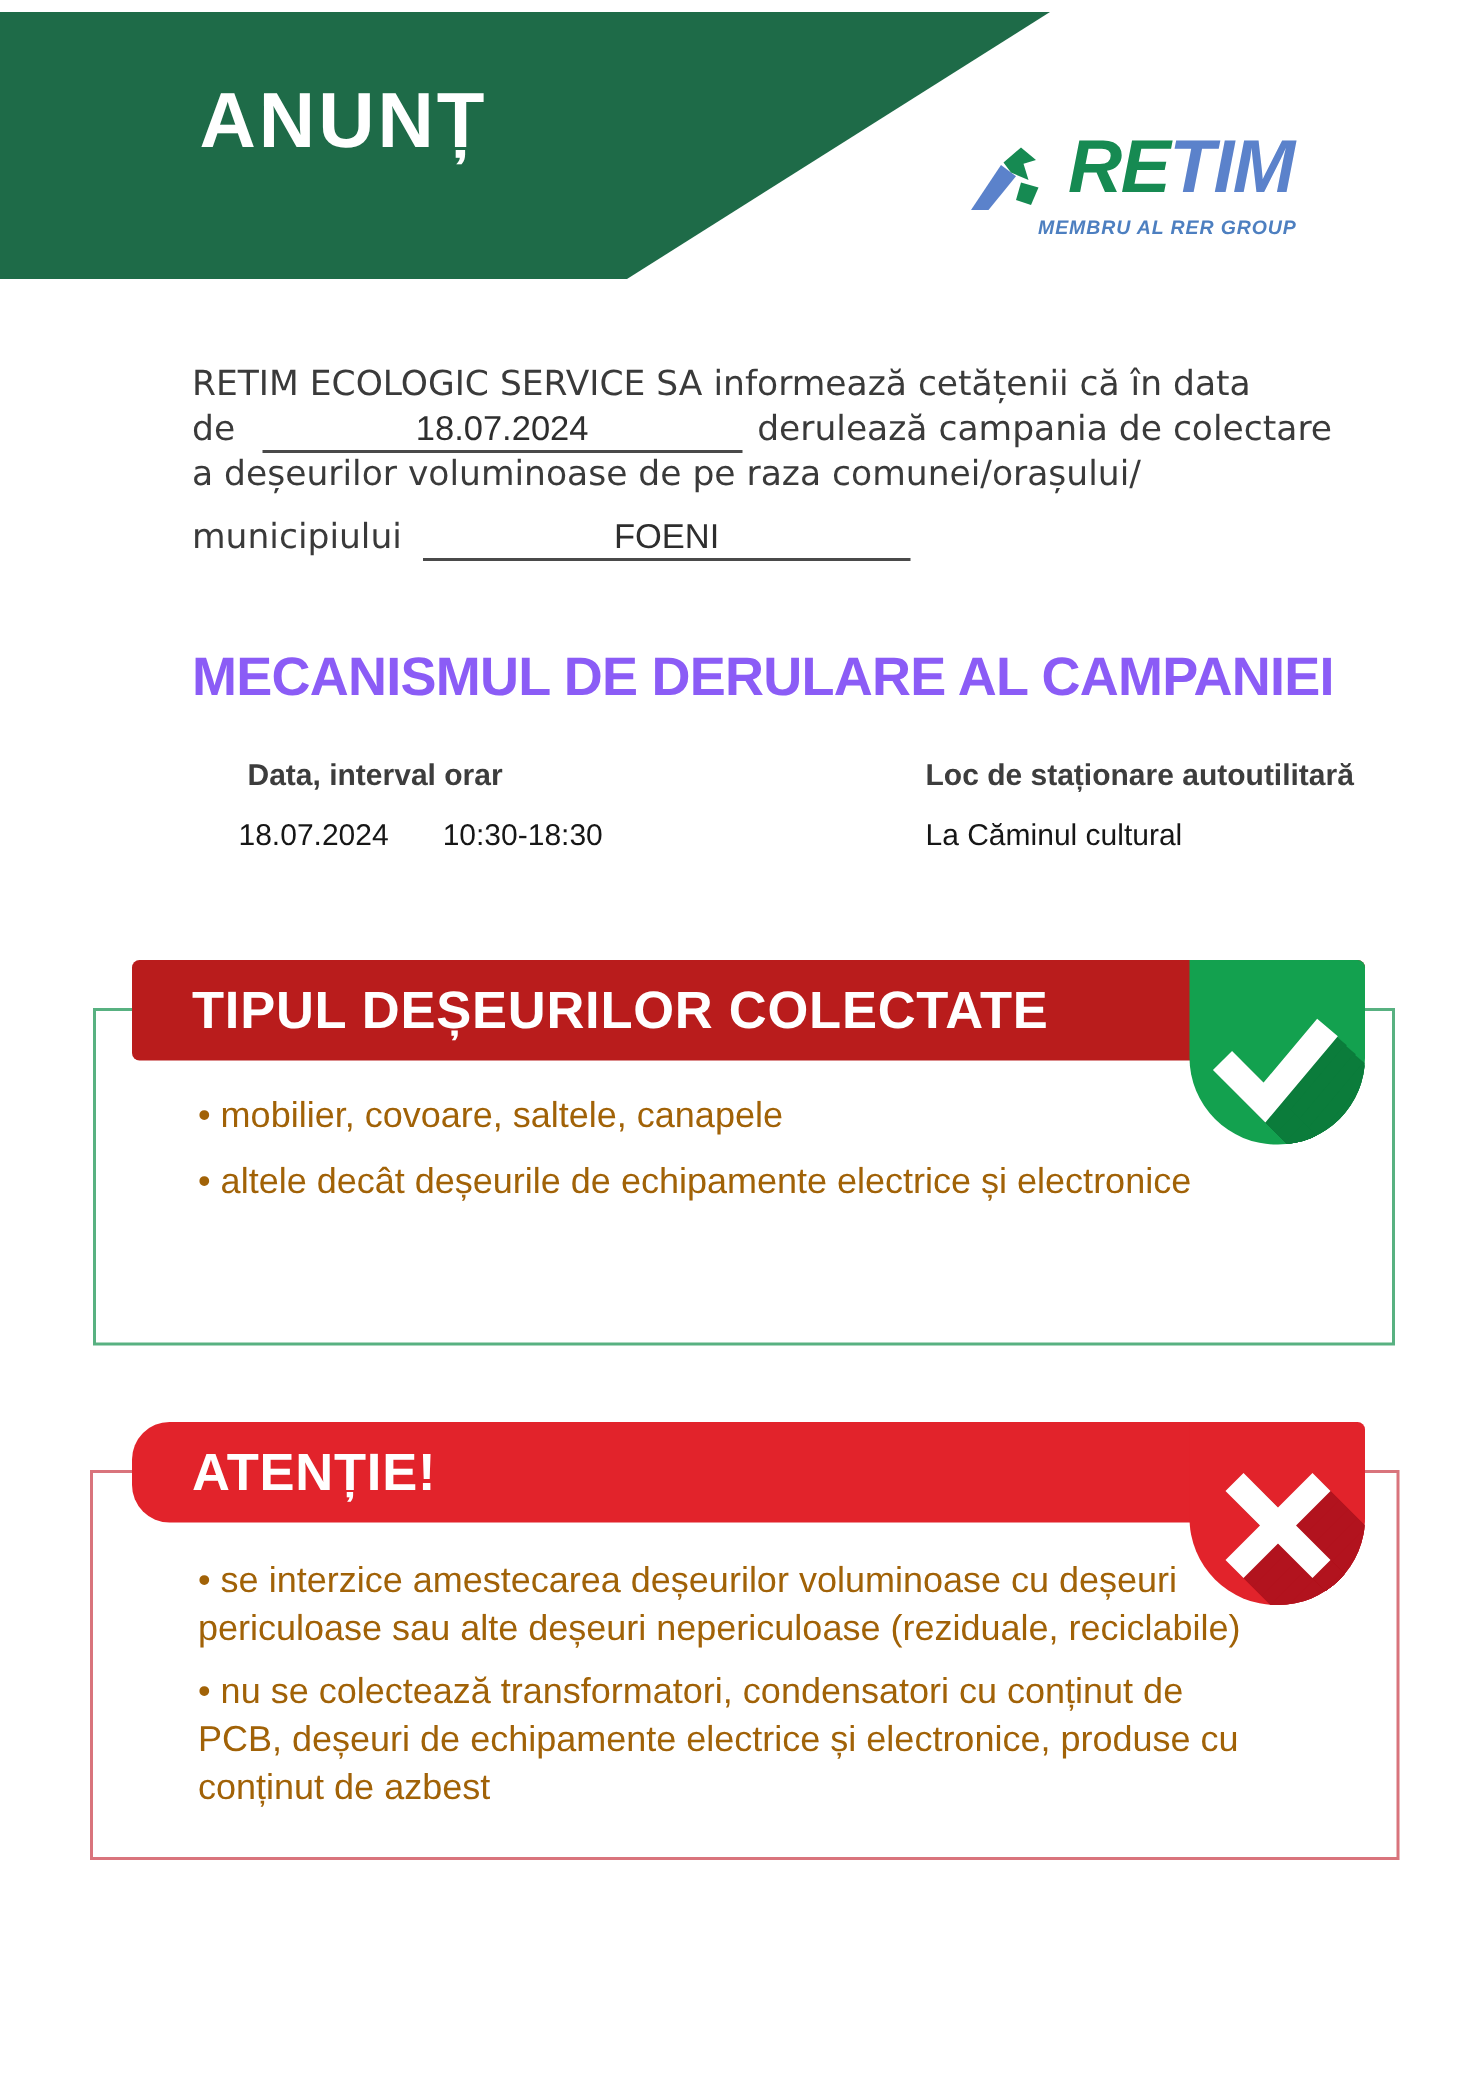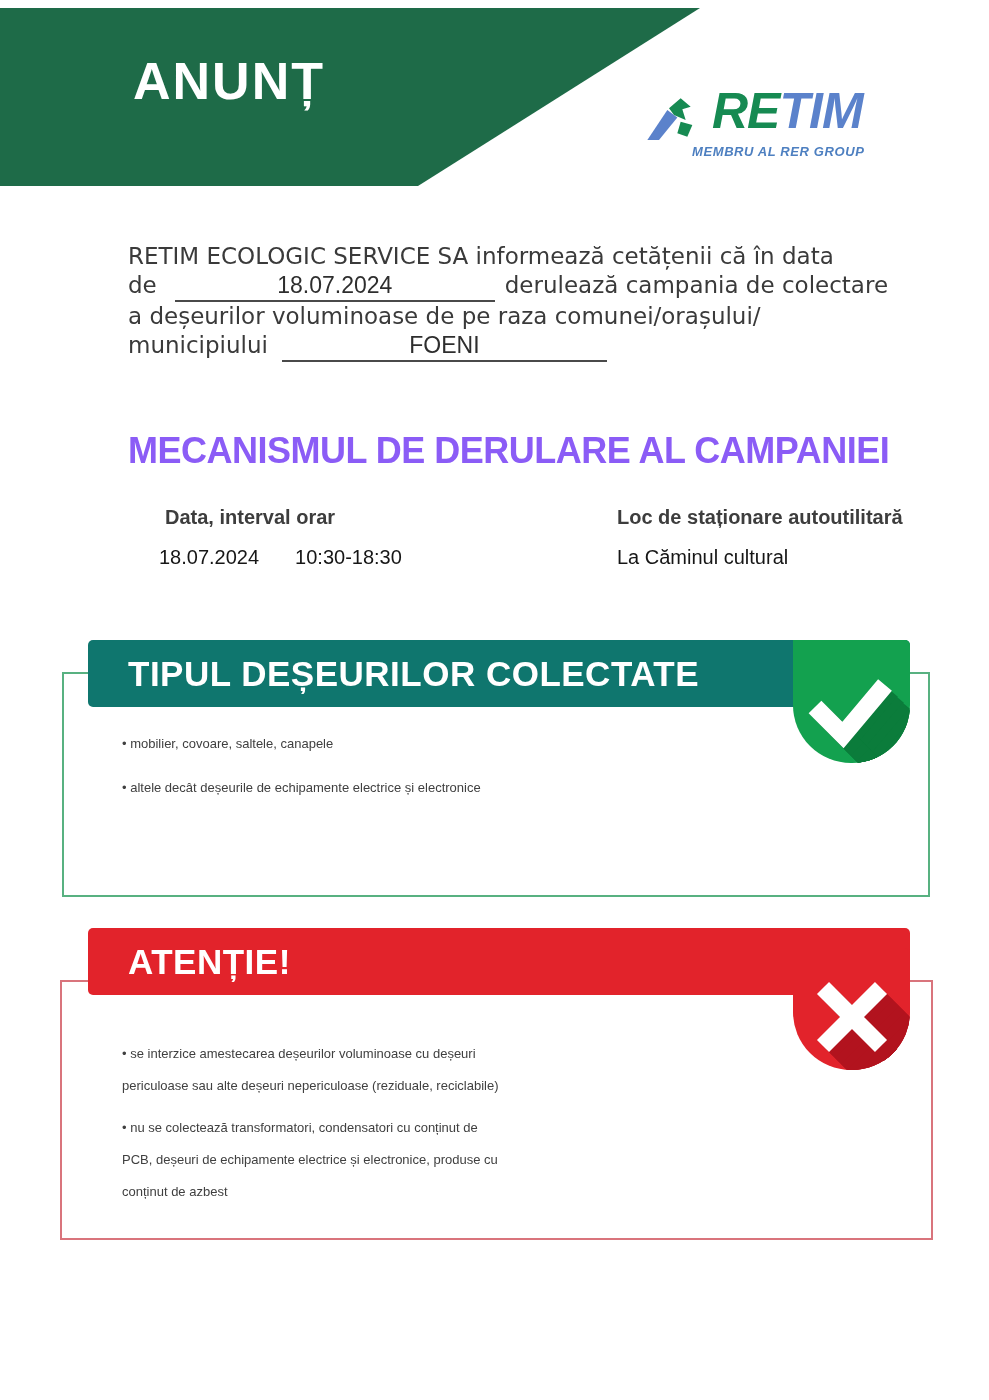--- a/index.html
+++ b/index.html
@@ -26,21 +26,21 @@
   .logo-tim{color:#5B82CB;}
   .logo-tagline{position:absolute;left:76px;top:60px;font-style:italic;font-weight:bold;
     font-size:13px;letter-spacing:.6px;color:#4D7FC0;white-space:nowrap;}
   
   .intro{position:absolute;left:128px;top:242px;width:790px;color:#3a3a3a;
     font-family:"DejaVu Sans",sans-serif;font-size:23px;line-height:29px;}
   .flexline{display:flex;align-items:baseline;}
   .blank{display:inline-block;border-bottom:2px solid #4a4a4a;text-align:center;
     font-family:"Liberation Sans",sans-serif;color:#2e2e2e;}
   .blank-date{width:320px;margin:0 10px 0 18px;}
-  .blank-city{width:325px;margin:0 0 0 14px;}
+  .blank-city{width:325px;margin:12px 0 0 14px;}
   
   .campaign-heading{
     position:absolute;left:128px;top:430px;margin:0;color:#8b5cf6;font-size:36px;
     font-weight:bold;letter-spacing:-0.5px;white-space:nowrap;
   }
   
   .sched-col{position:absolute;top:506px;margin-left:37px;}
   .sched-col1{left:122px;}
   .sched-col2{left:580px;}
   .sched-header{font-weight:bold;font-size:20px;color:#3d3d3d;padding-left:6px;}
@@ -50,30 +50,30 @@
   
   .box-outline{position:absolute;background:#ffffff;}
   .green-outline{left:62px;top:672px;width:864px;height:221px;border:2px solid #58B181;}
   .red-outline{left:60px;top:980px;width:869px;height:256px;border:2px solid #D9747C;}
   
   .bar{
     position:absolute;left:88px;width:822px;height:67px;border-radius:5px;
     color:#ffffff;font-weight:bold;font-size:35px;line-height:67px;
     padding-left:40px;box-sizing:border-box;letter-spacing:0.5px;white-space:nowrap;
   }
-  .green-bar{top:640px;background:#0f766e;}
-  .red-bar{top:928px;background:#E2232B;}
+  .green-bar{top:640px;background:#b91c1c;}
+  .red-bar{top:948px;background:#E2232B;border-radius:25px;}
   
   .badge{position:absolute;left:793px;width:117px;overflow:hidden;
     border-radius:0 5px 58px 58px;}
   .green-badge{top:640px;height:123px;background:#13A14F;}
   .red-badge{top:948px;height:122px;background:#E2232B;}
   .badge svg{display:block;width:117px;}
   
-  .bullets{position:absolute;left:122px;color:#404040;font-size:13px;}
+  .bullets{position:absolute;left:132px;color:#a16207;font-size:24px;}
   .green-bullets{top:732px;width:760px;}
   .red-bullets{top:1038px;width:740px;}
   .bullet::before{content:"• ";}
   .green-bullets .bullet{line-height:24px;margin-bottom:20px;white-space:nowrap;}
   .red-bullets .bullet{line-height:32px;margin-bottom:10px;white-space:pre-line;}
 </style>
 </head>
 <body>
 
 <div class="canvas">

